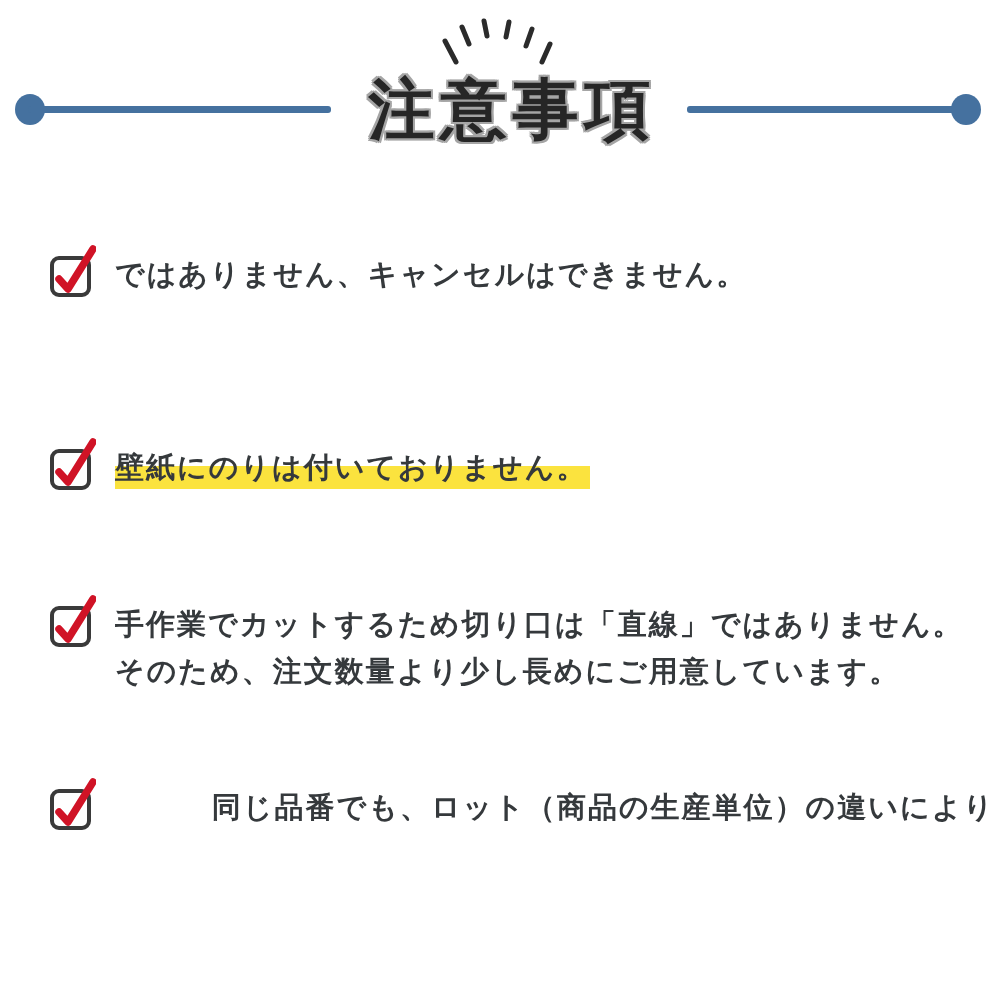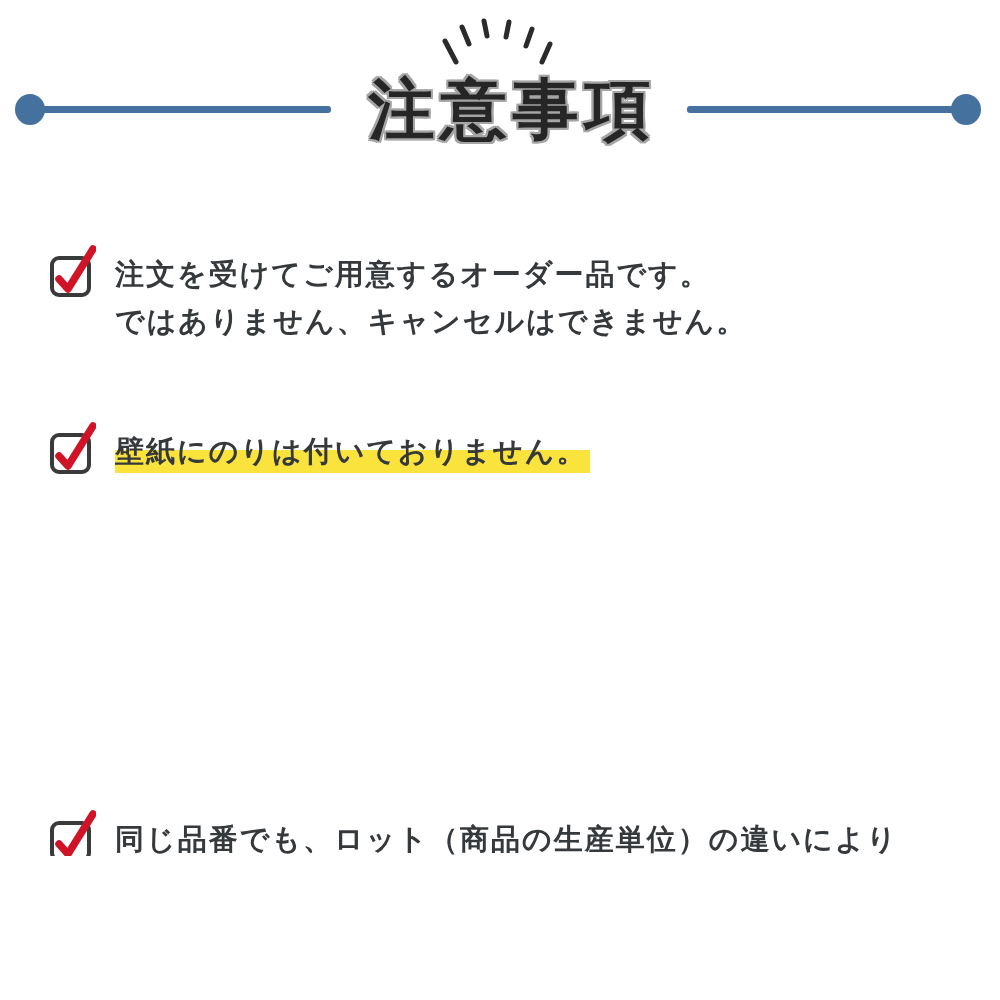--- a/index.html
+++ b/index.html
@@ -28,23 +28,23 @@
   .item .lines{margin-left:67px;width:880px;}
   .item p{
     margin:0;font-size:29px;line-height:47px;font-weight:700;letter-spacing:2px;
     color:#35393c;white-space:nowrap;
   }
   .hl{
     background:linear-gradient(to bottom,rgba(0,0,0,0) 42%,#fbe33e 42%);
     padding-bottom:5px;padding-right:3px;
   }
   .item-1{top:251px;}
-  .item-2{top:428px;}
+  .item-2{top:444px;}
   .item-3{top:601px;}
-  .item-4{top:816px;}
+  .item-4{top:784px;text-align:right;}
 </style>
 </head>
 <body>
 
 <div class="page">
 
   <div>
     <svg class="burst" viewBox="0 0 144 62" fill="none" xmlns="http://www.w3.org/2000/svg">
       <g stroke="#2b2b2b" stroke-width="5" stroke-linecap="round">
         <line x1="17" y1="27" x2="28" y2="48"></line>
@@ -61,35 +61,44 @@
     <span class="rule-bar right"></span>
     <span class="rule-dot right"></span>
   </div>
 
   <section class="item item-1">
     <svg class="checkbox" viewBox="0 0 48 58" xmlns="http://www.w3.org/2000/svg">
       <rect x="4" y="16" width="37" height="37" rx="7" fill="#ffffff" stroke="#3a3a3a" stroke-width="4"></rect>
       <polyline points="11,37 20,47 45,7" fill="none" stroke="#d01326" stroke-width="7.5" stroke-linecap="round" stroke-linejoin="round"></polyline>
     </svg>
     <div class="lines">
-      <p>注文を受けてご用意するオーダー品です。</p>
       <p>ではありません、キャンセルはできません。</p>
     </div>
   </section>
 
   <section class="item item-2">
     <svg class="checkbox" viewBox="0 0 48 58" xmlns="http://www.w3.org/2000/svg">
       <rect x="4" y="16" width="37" height="37" rx="7" fill="#ffffff" stroke="#3a3a3a" stroke-width="4"></rect>
       <polyline points="11,37 20,47 45,7" fill="none" stroke="#d01326" stroke-width="7.5" stroke-linecap="round" stroke-linejoin="round"></polyline>
     </svg>
     <div class="lines">
       <p><span class="hl">壁紙にのりは付いておりません。</span></p>
     </div>
   </section>
 
+  <section class="item item-3">
+    <svg class="checkbox" viewBox="0 0 48 58" xmlns="http://www.w3.org/2000/svg">
+      <rect x="4" y="16" width="37" height="37" rx="7" fill="#ffffff" stroke="#3a3a3a" stroke-width="4"></rect>
+      <polyline points="11,37 20,47 45,7" fill="none" stroke="#d01326" stroke-width="7.5" stroke-linecap="round" stroke-linejoin="round"></polyline>
+    </svg>
+    <div class="lines">
+      <p>手作業でカットするため切り口は「直線」ではありません。</p>
+      <p>そのため、注文数量より少し長めにご用意しています。</p>
+    </div>
+  </section>
 
   <section class="item item-4">
     <svg class="checkbox" viewBox="0 0 48 58" xmlns="http://www.w3.org/2000/svg">
       <rect x="4" y="16" width="37" height="37" rx="7" fill="#ffffff" stroke="#3a3a3a" stroke-width="4"></rect>
       <polyline points="11,37 20,47 45,7" fill="none" stroke="#d01326" stroke-width="7.5" stroke-linecap="round" stroke-linejoin="round"></polyline>
     </svg>
     <div class="lines">
       <p>同じ品番でも、ロット（商品の生産単位）の違いにより</p>
     </div>
   </section>

